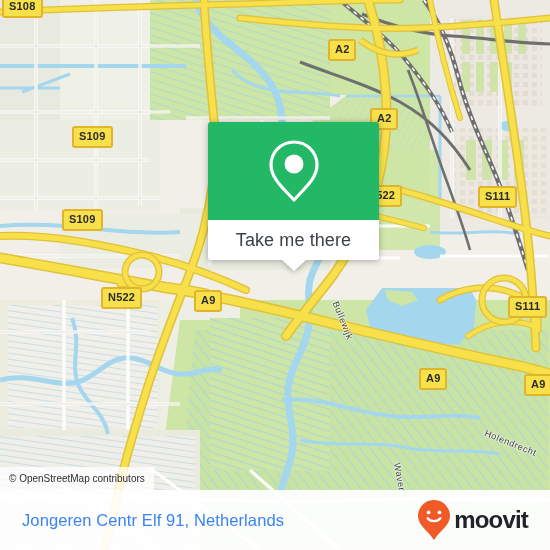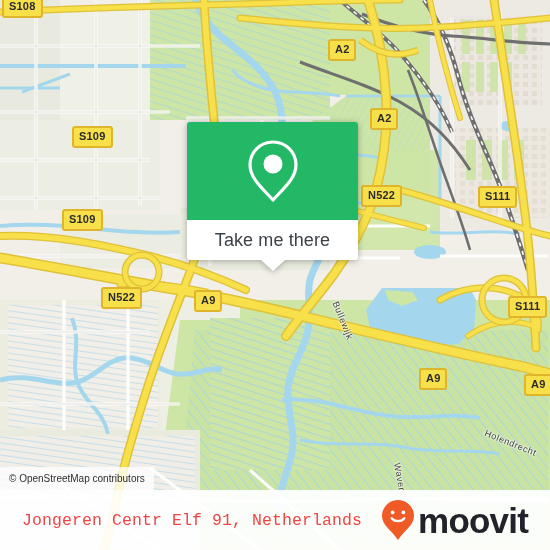--- a/index.html
+++ b/index.html
@@ -56,21 +56,21 @@
     font-size: 9px;
     font-weight: normal;
     letter-spacing: 0.6px;
     white-space: nowrap;
     text-shadow: 0 0 2px #fff, 0 0 2px #fff, 0 0 3px #fff;
   }
 
   
   #callout {
     position: absolute;
-    left: 187px;
+    left: 208px;
     top: 122px;
     width: 171px;
     filter: drop-shadow(0 1px 3px rgba(0,0,0,0.30));
   }
   #callout-green {
     background: #22b866;
     border-radius: 3px 3px 0 0;
     height: 98px;
     display: flex;
     align-items: center;
@@ -127,35 +127,35 @@
     width: 550px;
     height: 60px;
     background: rgba(255,255,255,0.93);
     display: flex;
     align-items: center;
     justify-content: space-between;
     box-sizing: border-box;
     padding: 0 22px 0 22px;
   }
   #place-name {
-    color: #ef4444;
-    font-family: Liberation Mono, monospace;
+    color: #3b82f6;
+    font-family: Liberation Sans, sans-serif;
     font-size: 16.5px;
     letter-spacing: 0.1px;
     white-space: nowrap;
   }
   #moovit-logo {
     display: flex;
     align-items: center;
     gap: 2px;
   }
   #moovit-wordmark {
     color: #20242a;
     font-family: "Liberation Sans", sans-serif;
-    font-size: 35px;
+    font-size: 24px;
     font-weight: bold;
     letter-spacing: -0.8px;
     line-height: 1;
     margin-left: 1px;
   }
 </style>
 </head>
 <body>
 
 <div id="root">

